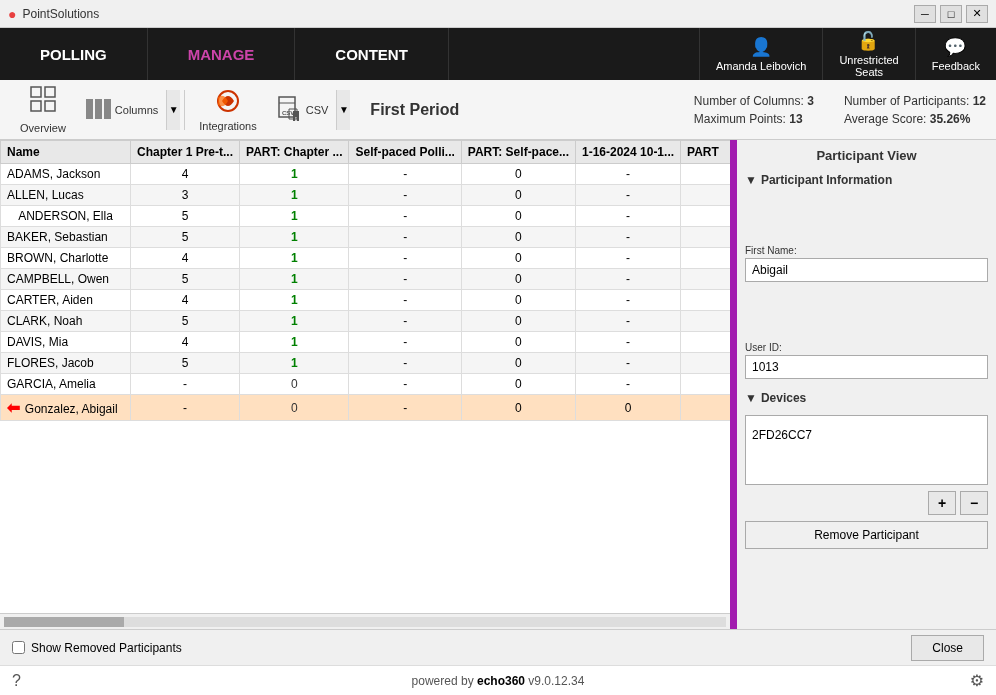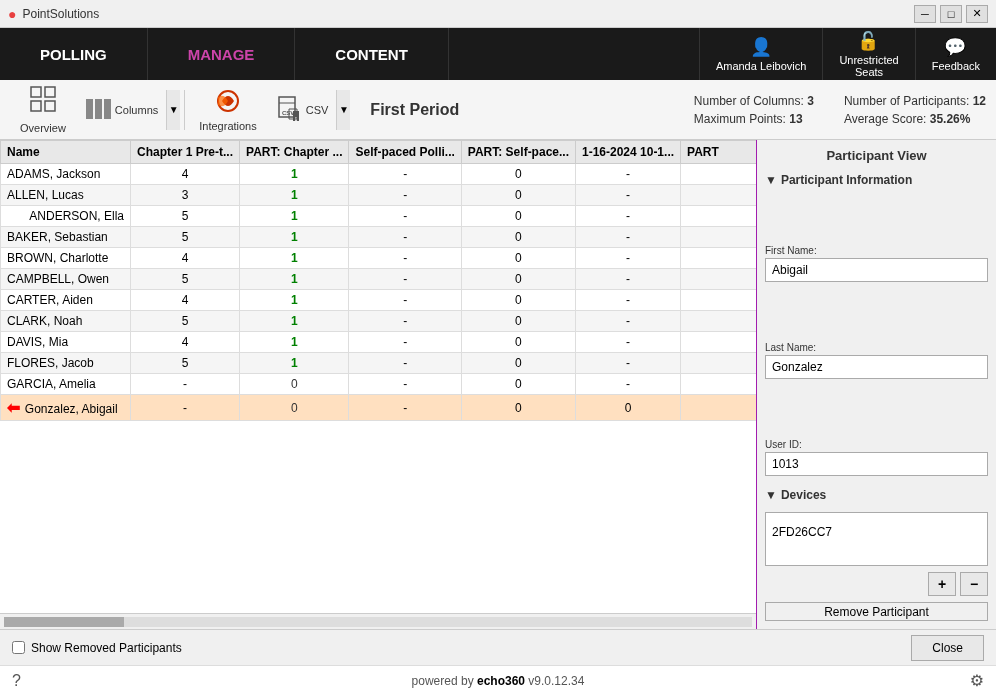--- a/index.html
+++ b/index.html
@@ -170,23 +170,23 @@
     .h-scrollbar-thumb {
       position: absolute;
       left: 0;
       width: 120px;
       height: 100%;
       background: #aaa;
     }
 
     
     .right-panel {
-      width: 240px;
+      width: 266px;
       background: #f0f0f0;
-      border-left: 1px solid #a21caf;
+      border-left: 7px solid #a21caf;
       display: flex;
       flex-direction: column;
       padding: 8px;
       gap: 6px;
     }
     .panel-title {
       font-size: 13px;
       font-weight: bold;
       text-align: center;
       margin-bottom: 4px;
@@ -430,21 +430,21 @@
             <tr style="background: rgb(245, 245, 245);">
               <td style="text-align: left;">ALLEN, Lucas</td>
               <td>3</td>
               <td style="color: green; font-weight: bold;">1</td>
               <td>-</td>
               <td>0</td>
               <td>-</td>
               <td></td>
             </tr>
             <tr style="background: rgb(255, 255, 255);">
-              <td style="text-align: right; margin-left: 44px;">ANDERSON, Ella</td>
+              <td style="text-align: center; margin-left: 44px;">ANDERSON, Ella</td>
               <td>5</td>
               <td style="color: green; font-weight: bold;">1</td>
               <td>-</td>
               <td>0</td>
               <td>-</td>
               <td></td>
             </tr>
             <tr style="background: rgb(245, 245, 245);">
               <td style="text-align: left;">BAKER, Sebastian</td>
               <td>5</td>
@@ -538,24 +538,20 @@
 
   <div class="right-panel">
     <div class="panel-title">Participant View</div>
     <div class="section-header">
       <span>▼</span>
       <span>Participant Information</span>
     </div>
     <div class="field-group">
       <div class="field-label">First Name:</div>
       <input class="field-input" type="text" value="Abigail" style="">
-    </div>
-    <div class="field-group">
-      <div class="field-label">Last Name:</div>
-      <input class="field-input" type="text" value="Gonzalez" style="">
     </div>
     <div class="field-group">
       <div class="field-label">User ID:</div>
       <input class="field-input" type="text" value="1013" style="">
     </div>
     <div class="section-header">
       <span>▼</span>
       <span>Devices</span>
     </div>
     <div class="devices-box">

